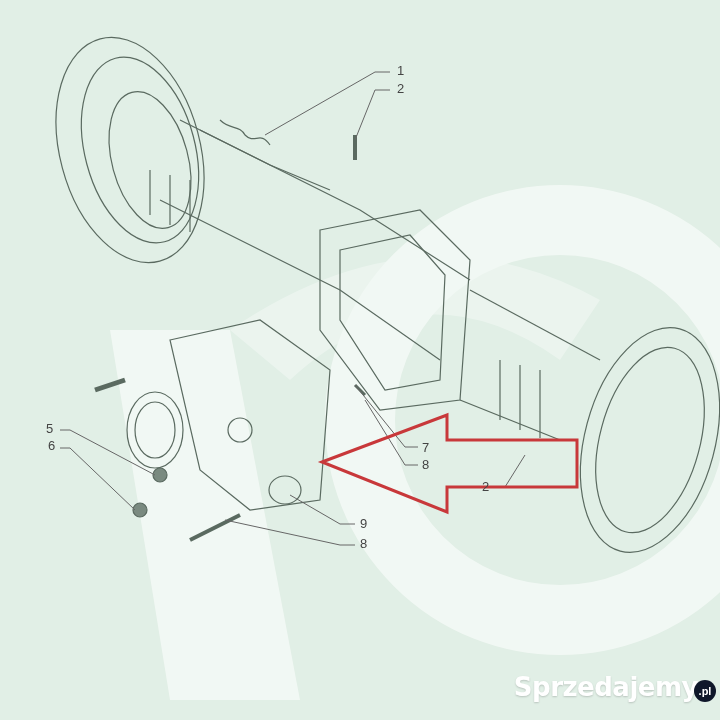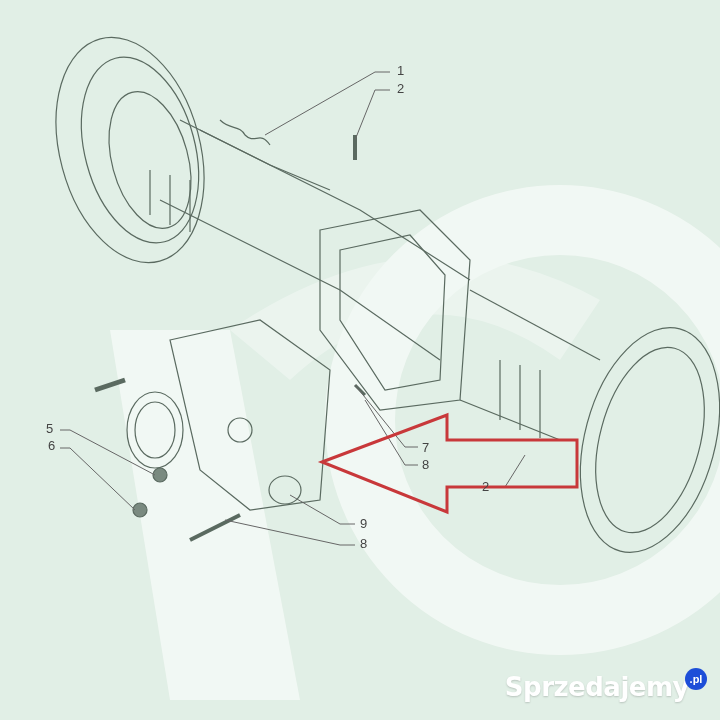--- a/index.html
+++ b/index.html
@@ -1,22 +1,22 @@
 <!DOCTYPE html>
 <html><head>
 <meta charset="utf-8">
 <style>
   html, body { margin: 0; padding: 0; }
   body { width: 720px; height: 720px; overflow: hidden; background: #e1efe6; font-family: "Liberation Sans", sans-serif; }
   .canvas { position: relative; width: 720px; height: 720px; }
   svg.diagram { position: absolute; left: 0; top: 0; }
   .callout { position: absolute; font-size: 13px; color: #444; line-height: 1; }
-  .watermark { position: absolute; right: 13px; bottom: 18px; display: flex; align-items: flex-start; }
+  .watermark { position: absolute; right: 4px; bottom: 18px; display: flex; align-items: flex-end; }
   .wm-text { font-family: "DejaVu Sans", sans-serif; font-weight: bold; font-size: 26px; color: #ffffff; text-shadow: 0 1px 2px rgba(0,0,0,0.18); letter-spacing: -0.5px; }
-  .wm-badge { background: #1d4ed8; color: #fff; border-radius: 50%; width: 22px; height: 22px; font-size: 11px; font-weight: bold; display: flex; align-items: center; justify-content: center; margin-left: -4px; margin-top: -4px; }
+  .wm-badge { background: #0f172a; color: #fff; border-radius: 50%; width: 22px; height: 22px; font-size: 11px; font-weight: bold; display: flex; align-items: center; justify-content: center; margin-left: -4px; margin-top: -4px; }
 </style>
 </head>
 <body>
 
 <div class="canvas">
   <svg class="diagram" width="720" height="720" viewBox="0 0 720 720">
 
     <g fill="#ffffff" opacity="0.55">
       <path d="M110 330 L230 330 L300 700 L170 700 Z"></path>
       <path d="M230 330 Q420 200 600 300 L560 360 Q420 260 290 380 Z" opacity="0.6"></path>

